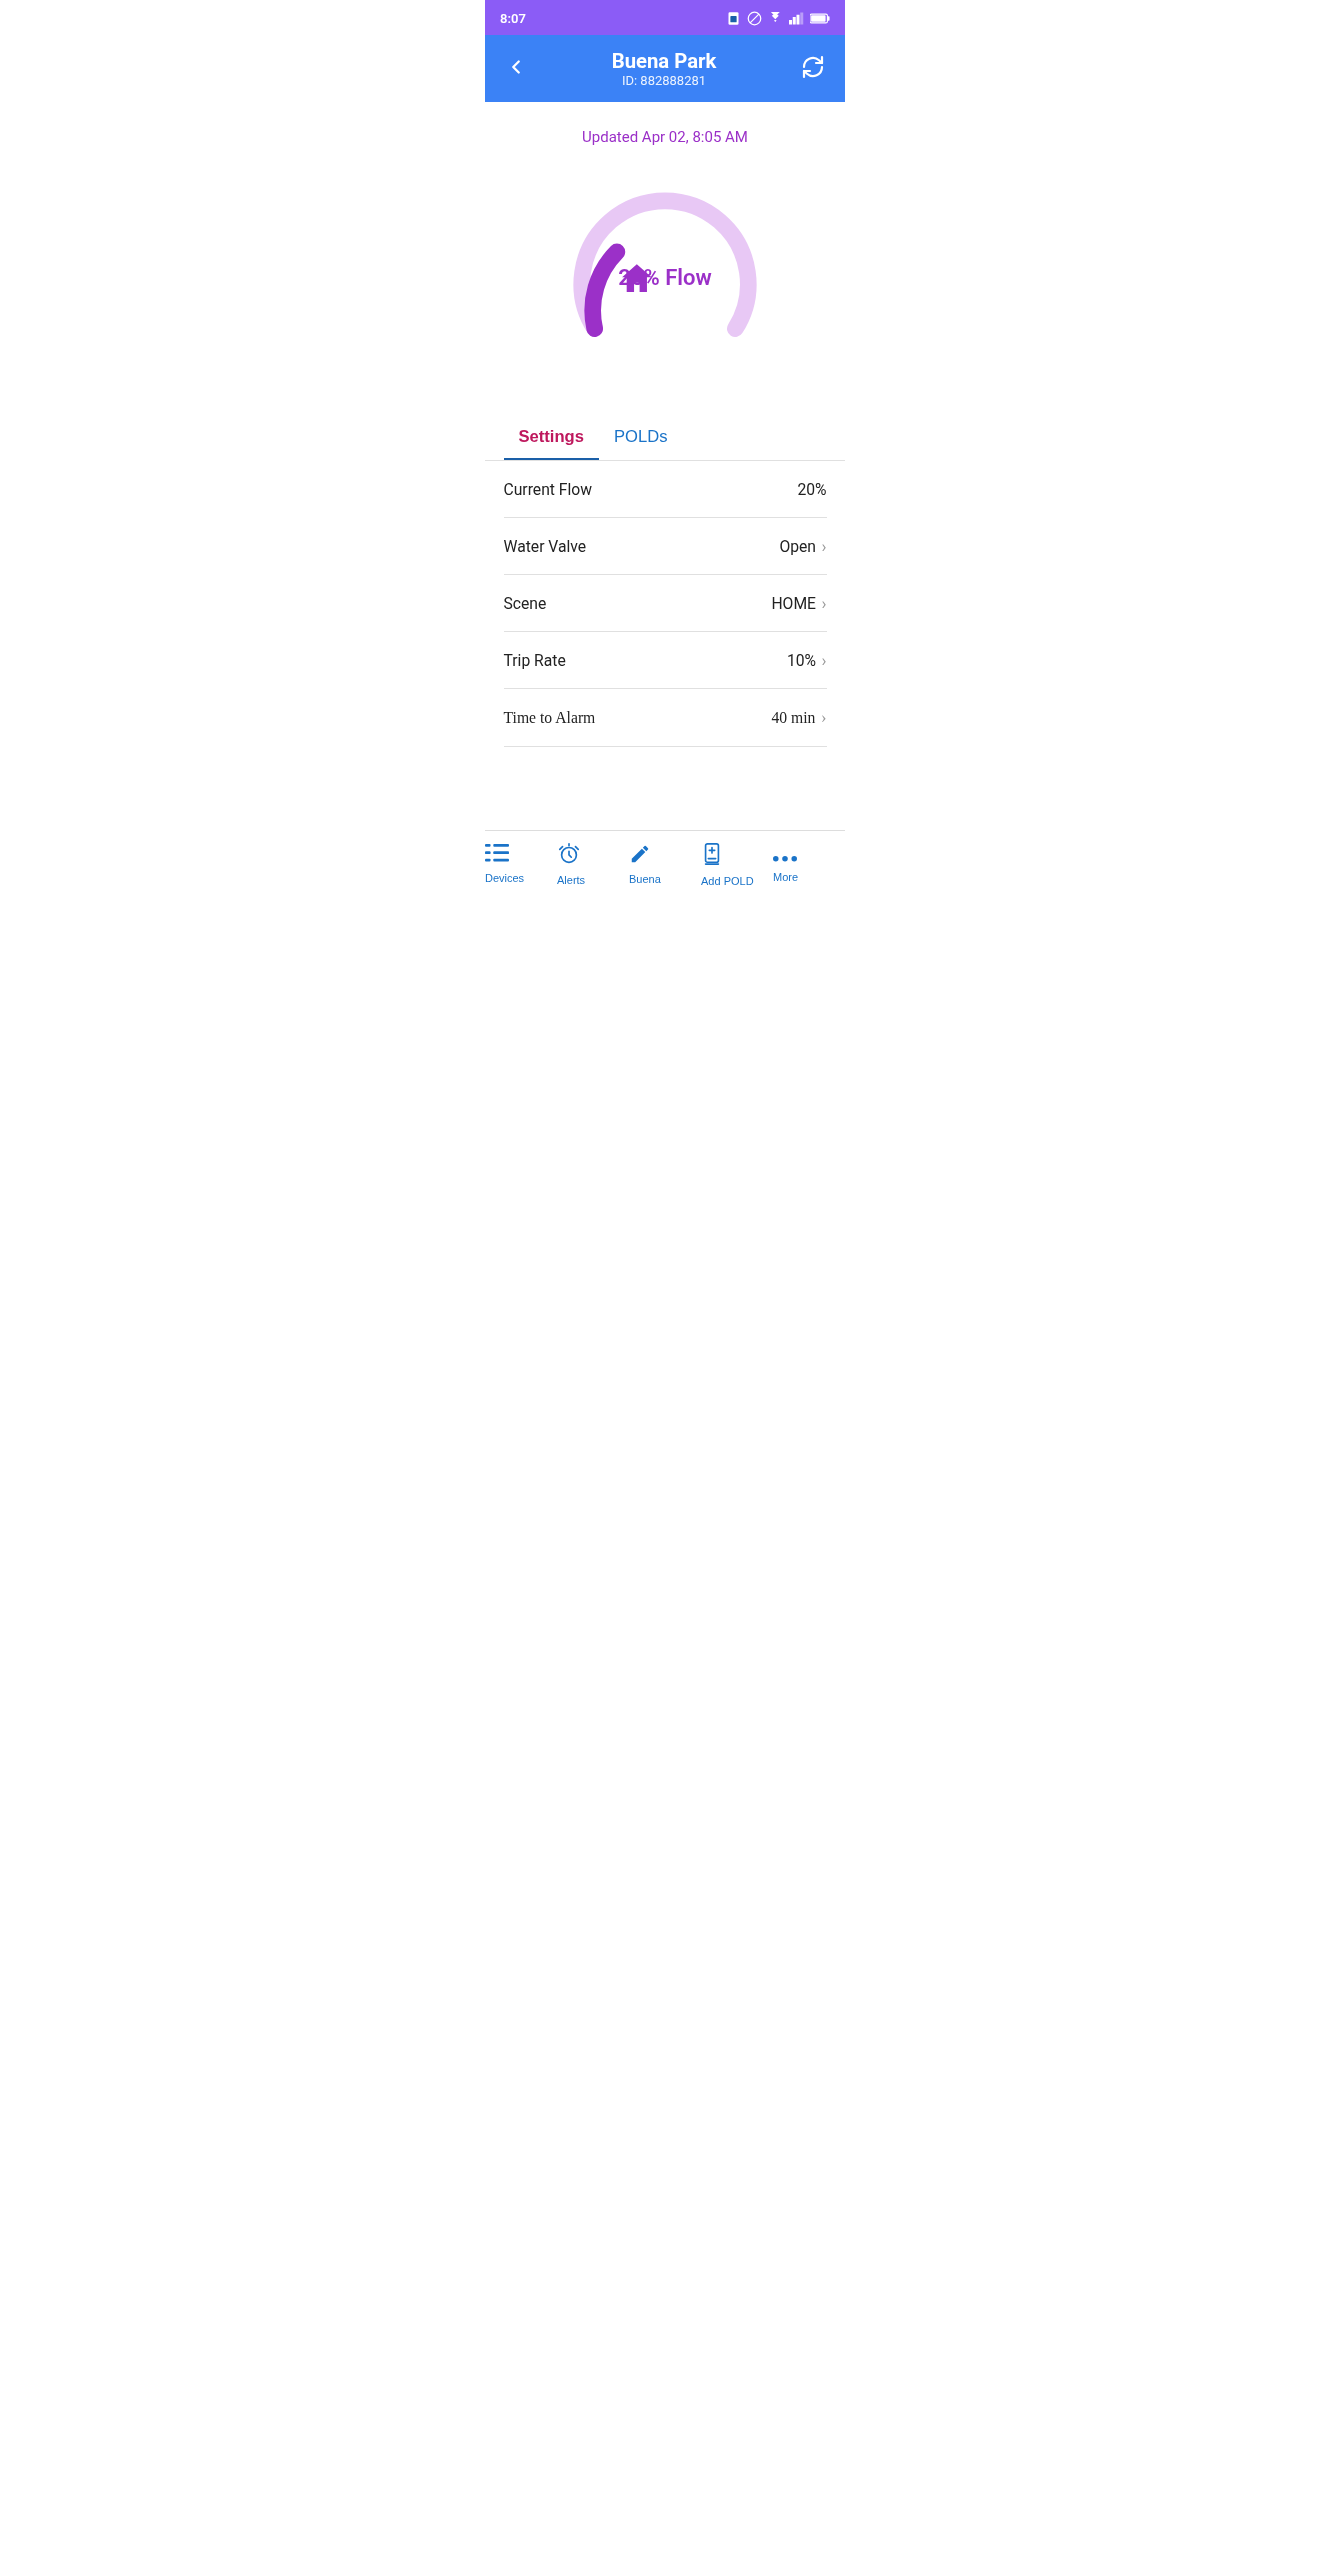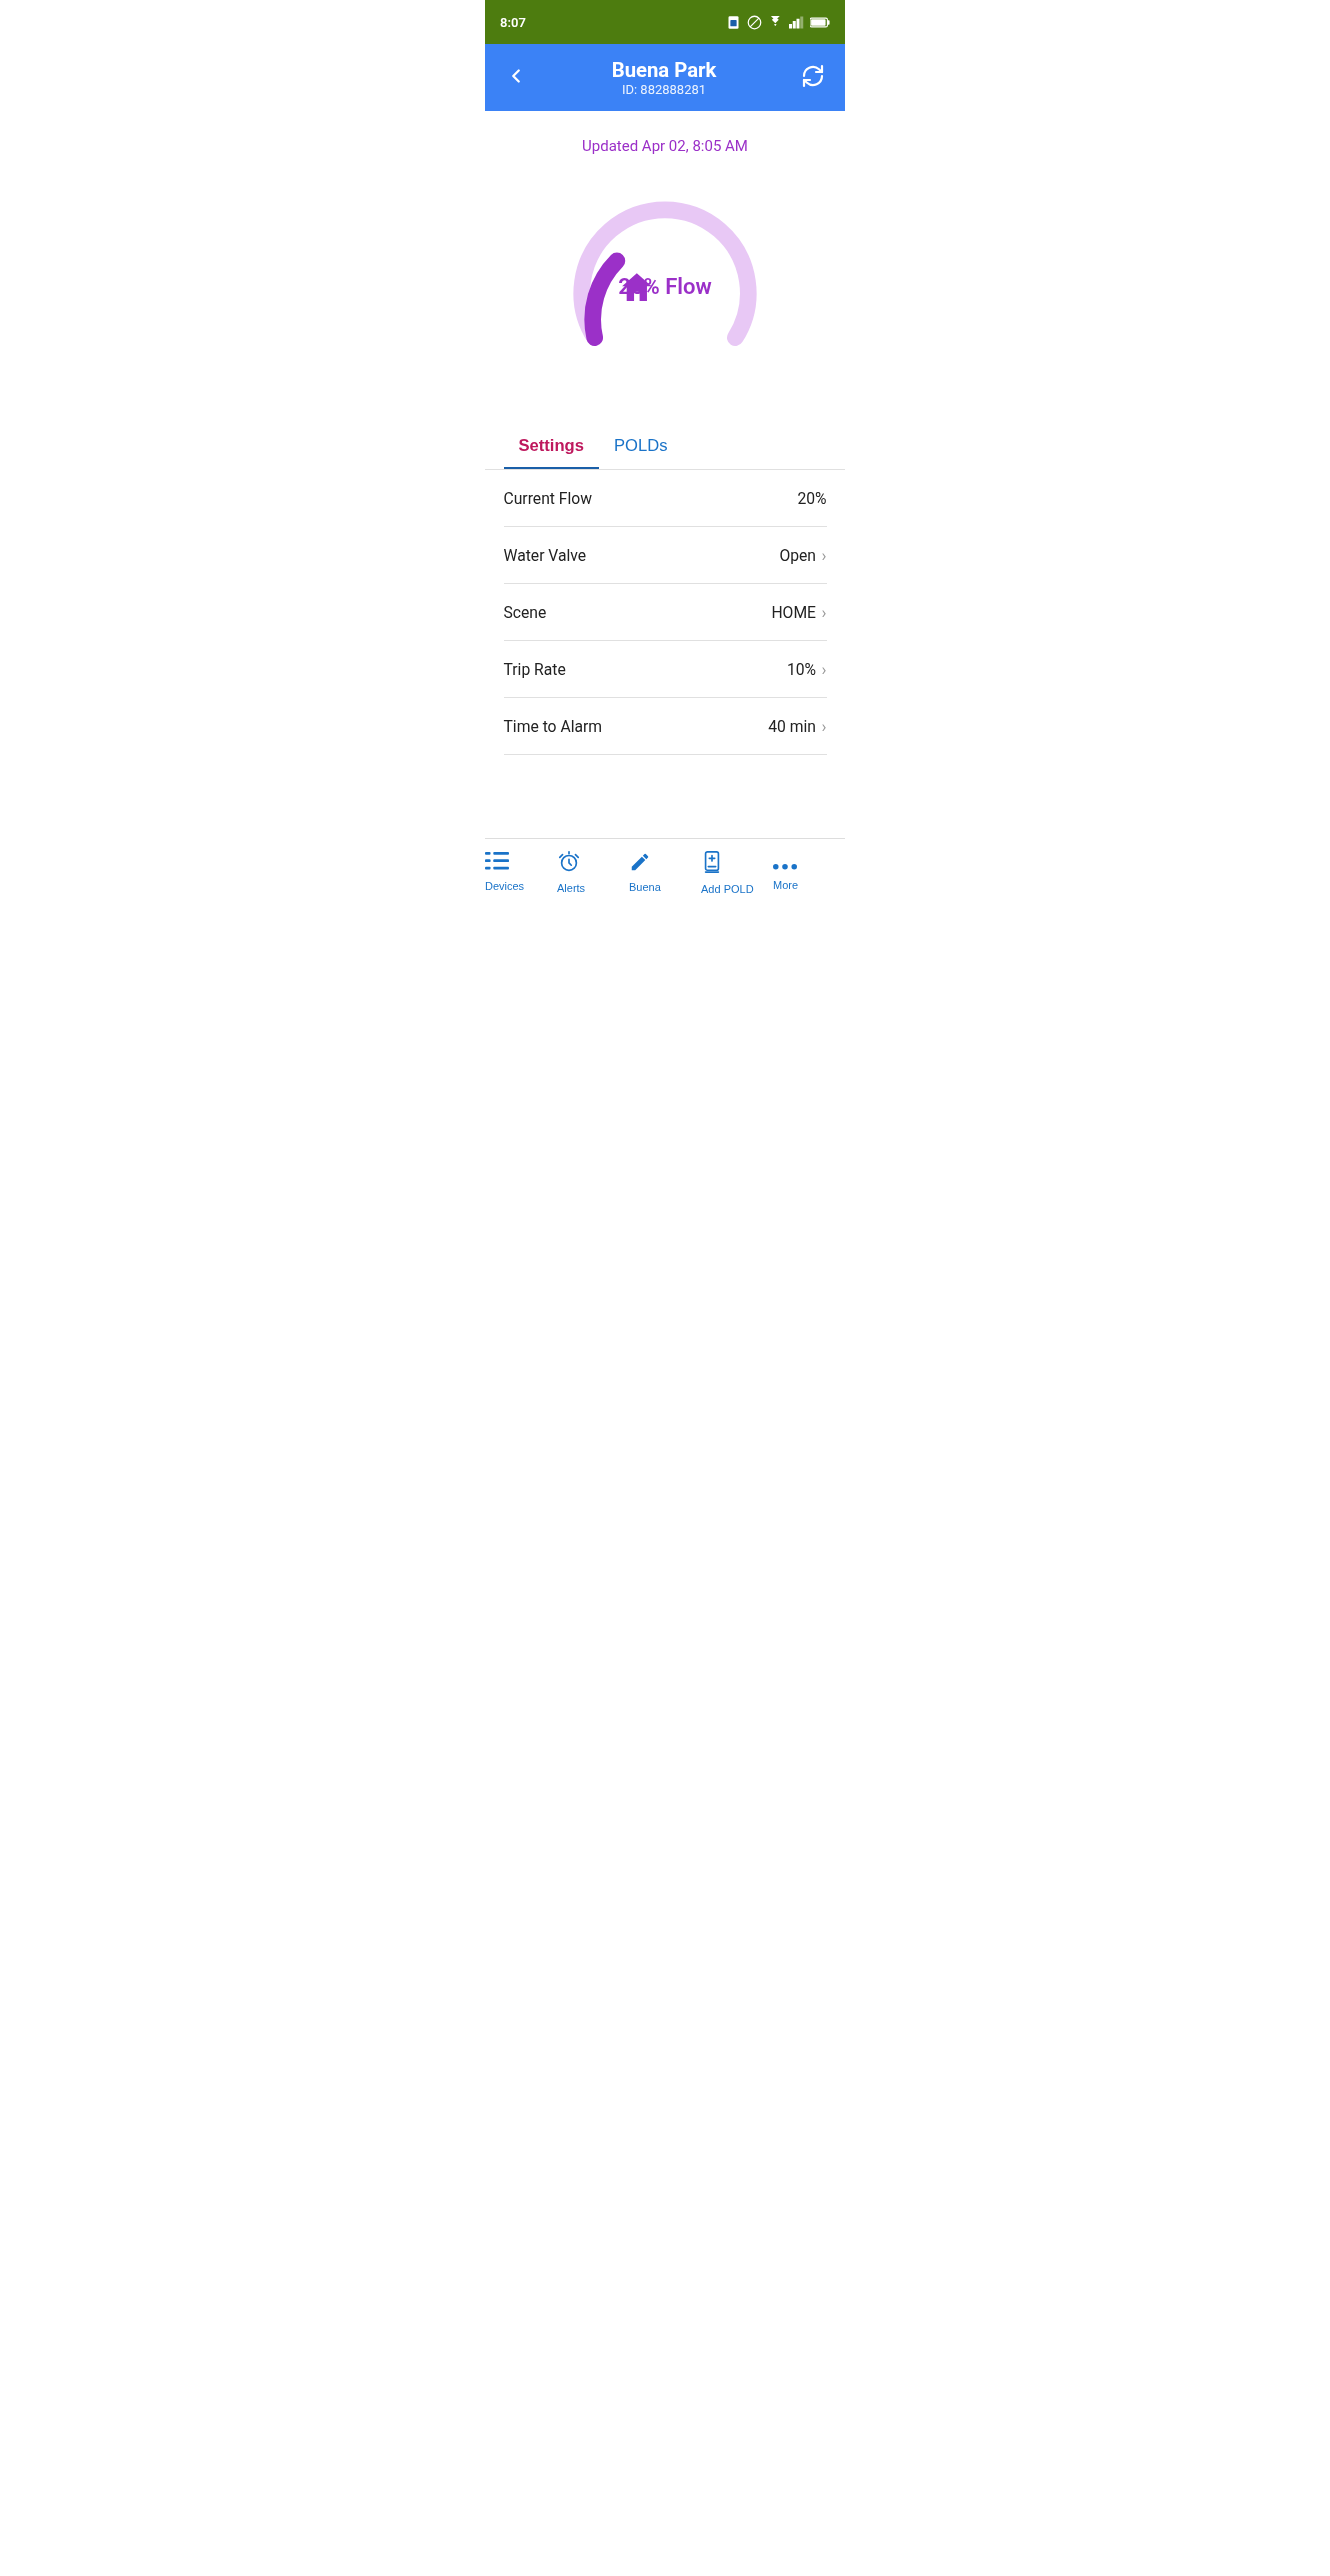--- a/index.html
+++ b/index.html
@@ -9,27 +9,27 @@
       font-family: -apple-system, BlinkMacSystemFont, 'Segoe UI', Roboto, sans-serif;
       background: #fff;
       width: 360px;
       margin: 0 auto;
       position: relative;
       overflow-x: hidden;
     }
 
     
     .status-bar {
-      background: #4d7c0f;
+      background: #8b5cf6;
       color: #fff;
       display: flex;
       justify-content: space-between;
       align-items: center;
       padding: 7.4px 15px 5.5px;
-      height: 44px;
+      height: 35px;
     }
     .status-time {
       font-size: 13px;
       font-weight: 600;
     }
     .status-icons {
       display: flex;
       gap: 5.5px;
       align-items: center;
     }
@@ -147,20 +147,21 @@
     .settings-row {
       display: flex;
       justify-content: space-between;
       align-items: center;
       padding: 18.5px 0;
       border-bottom: 0.9px solid #e0e0e0;
       cursor: pointer;
     }
     .settings-row:last-child {
       border-bottom: 0.9px solid #e0e0e0;
+      font-family: Liberation Serif, serif;
     }
     .settings-label {
       font-size: 15.7px;
       color: #222;
     }
     .settings-value {
       font-size: 15.7px;
       color: #222;
       display: flex;
       align-items: center;

